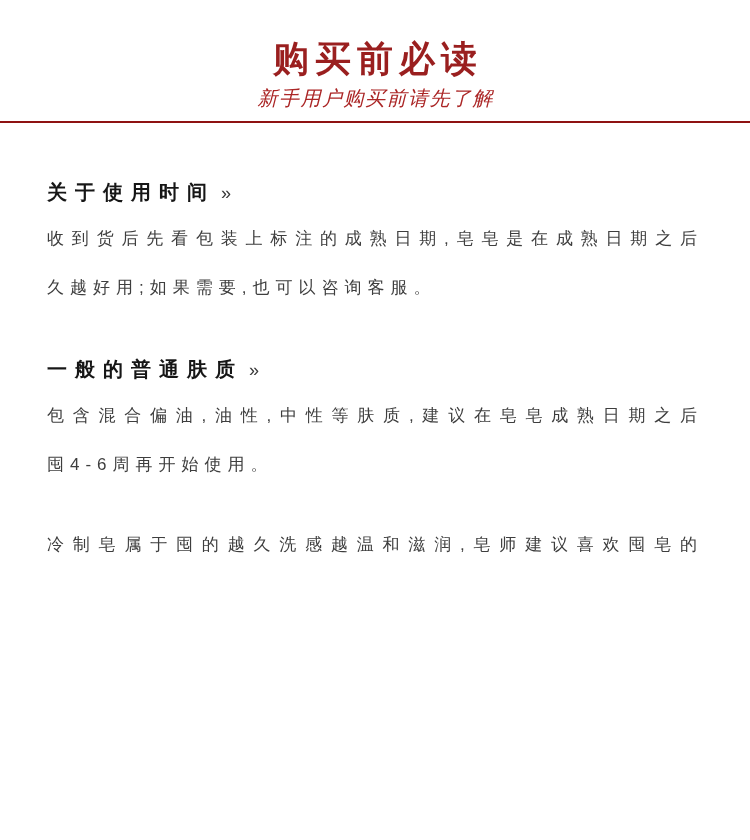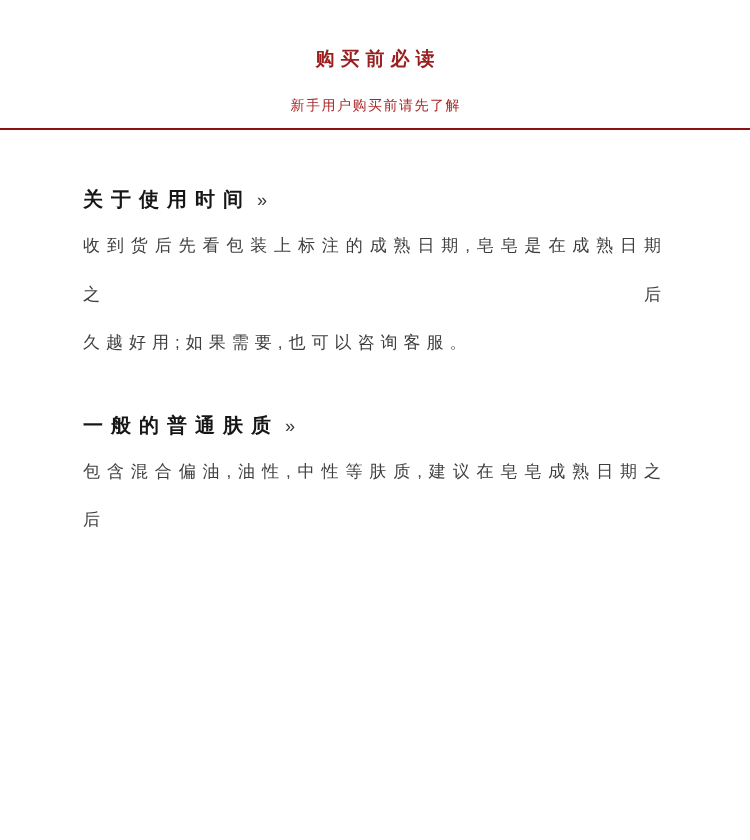--- a/index.html
+++ b/index.html
@@ -6,41 +6,42 @@
   html, body {
     width: 750px; height: 840px;
     background: #ffffff;
     overflow: hidden;
   }
   body {
     font-family: "Liberation Sans", "DejaVu Sans", sans-serif;
   }
   .header { padding-top: 42px; text-align: center; }
   .page-title {
-    font-size: 19px;
+    font-size: 36px;
     font-weight: 700;
     color: var(--c-title, #9a1f1f);
     letter-spacing: 6px;
     text-indent: 6px;
     line-height: 33px;
   }
   .page-subtitle {
-    margin-top: 22px;
-    font-size: 14px;
+    margin-top: 15px;
+    font-size: 20px;
     color: var(--c-subtitle, #ab2626);
     letter-spacing: 1.5px;
     text-indent: 1.5px;
     line-height: 17px;
+    font-style: italic;
   }
   .divider {
     margin-top: 14px;
     height: 2px;
     background: var(--c-divider, #8e1212);
   }
-  .content { padding: 0 83px; margin-top: 38px; }
+  .content { padding: 0 47px; margin-top: 38px; }
   .section-heading {
     font-size: 20px;
     font-weight: 700;
     color: var(--c-heading, #161616);
     letter-spacing: 8px;
     line-height: 24px;
   }
   .chevron {
     font-size: 18px;
     font-weight: 400;
@@ -82,20 +83,22 @@
       <div class="line">久越好用;如果需要,也可以咨询客服。</div>
     </div>
   </div>
 
   <div class="section s2">
     <div class="section-heading">
       <span>一般的普通肤质</span><span class="chevron">»</span>
     </div>
     <div class="para">
       <div class="line flush">包含混合偏油,油性,中性等肤质,建议在皂皂成熟日期之后</div>
+      <div class="line">囤4-6周再开始使用。</div>
     </div>
   </div>
 
 
   <div class="para footer-note">
+    <div class="line flush">冷制皂属于囤的越久洗感越温和滋润,皂师建议喜欢囤皂的</div>
   </div>
 
 </div>
 
 </body></html>

